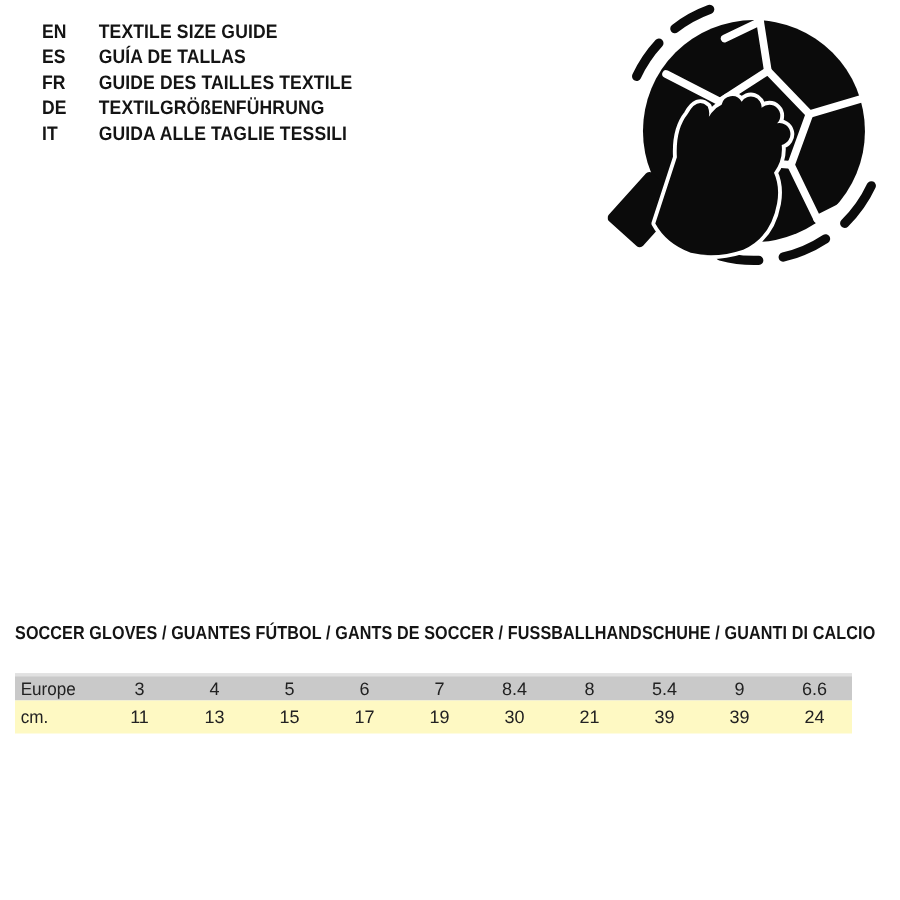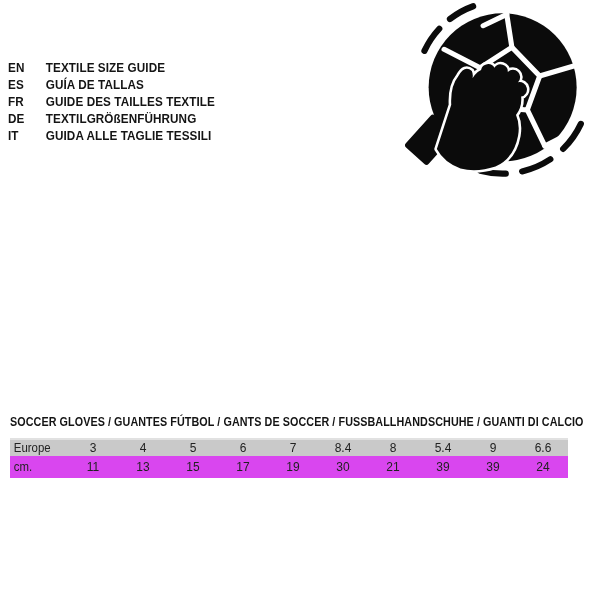--- a/index.html
+++ b/index.html
@@ -2,43 +2,43 @@
 <html><head>
 <meta charset="utf-8">
 <style>
   html,body { margin:0; padding:0; background:#ffffff; }
   .canvas {
     position:relative; width:600px; height:600px; background:#ffffff;
     font-family:"Liberation Sans", sans-serif; overflow:hidden;
   }
 
   
-  .lang-block { position:absolute; left:8px; top:12px;margin-top:47px; }
+  .lang-block { position:absolute; left:28px; top:12px; }
   .lang-row {
     display:flex; height:17px; line-height:17px; white-space:nowrap;
     font-weight:bold; font-size:13px; color:#141414;
     transform:scaleX(0.9); transform-origin:0 0;
     letter-spacing:0.1px;
   }
   .lang-code { width:42px; flex:0 0 42px; }
 
   
   .icon-wrap { position:absolute; left:405px; top:0; width:185px; height:185px; }
 
   
   .table-section { position:absolute; left:10px; top:416px; width:558px; }
   .table-title {
     height:13px; line-height:13px; white-space:nowrap;
     font-weight:bold; font-size:12.5px; color:#141414;
     transform:scaleX(0.86); transform-origin:0 0; letter-spacing:0.1px;
   }
-  .size-table { margin-top:9px; width:558px; }
+  .size-table { margin-top:20px; width:558px; }
   .trow { display:flex; font-size:12px; color:#222222; }
   .trow.row-europe { background:#c9c9c9; border-top:2px solid #e1e1e1; height:16px; line-height:16px; }
-  .trow.row-cm { background:#d946ef; height:22px; line-height:22px;justify-content:center; }
+  .trow.row-cm { background:#fef9c3; height:22px; line-height:22px;justify-content:center; }
   .tlabel {
     width:58px; flex:0 0 58px; padding-left:4px; box-sizing:border-box;
     transform:scaleX(0.95); transform-origin:0 50%; white-space:nowrap;
   }
   .tcell { width:50px; flex:0 0 50px; text-align:center; }
 </style>
 </head>
 <body>
 
 <div class="canvas">

